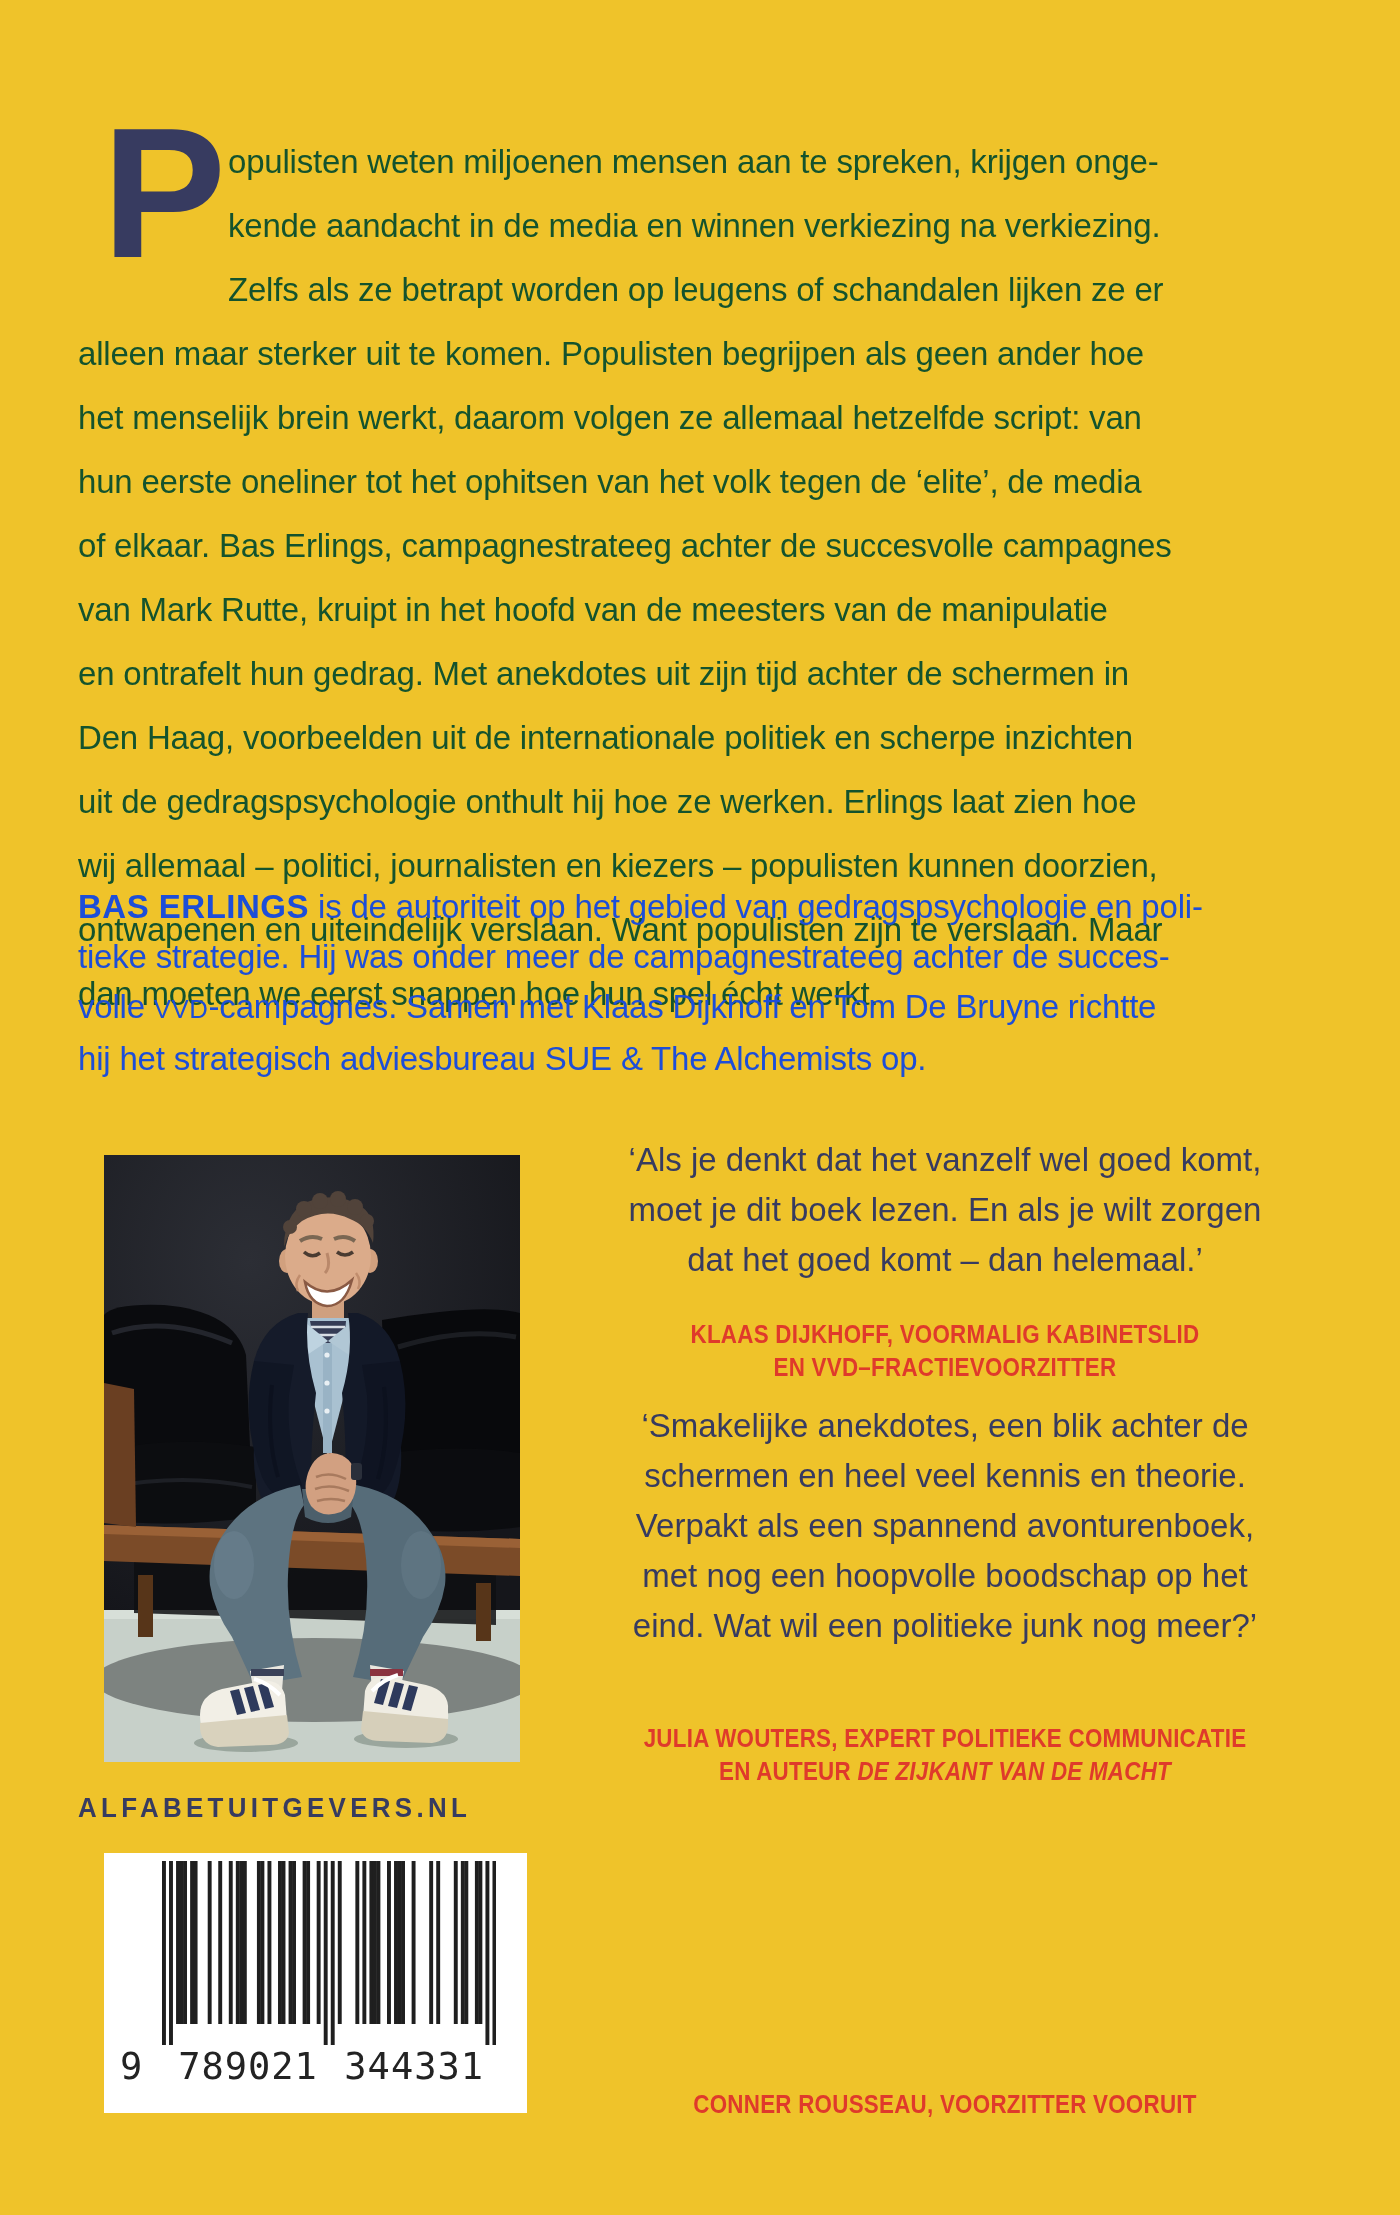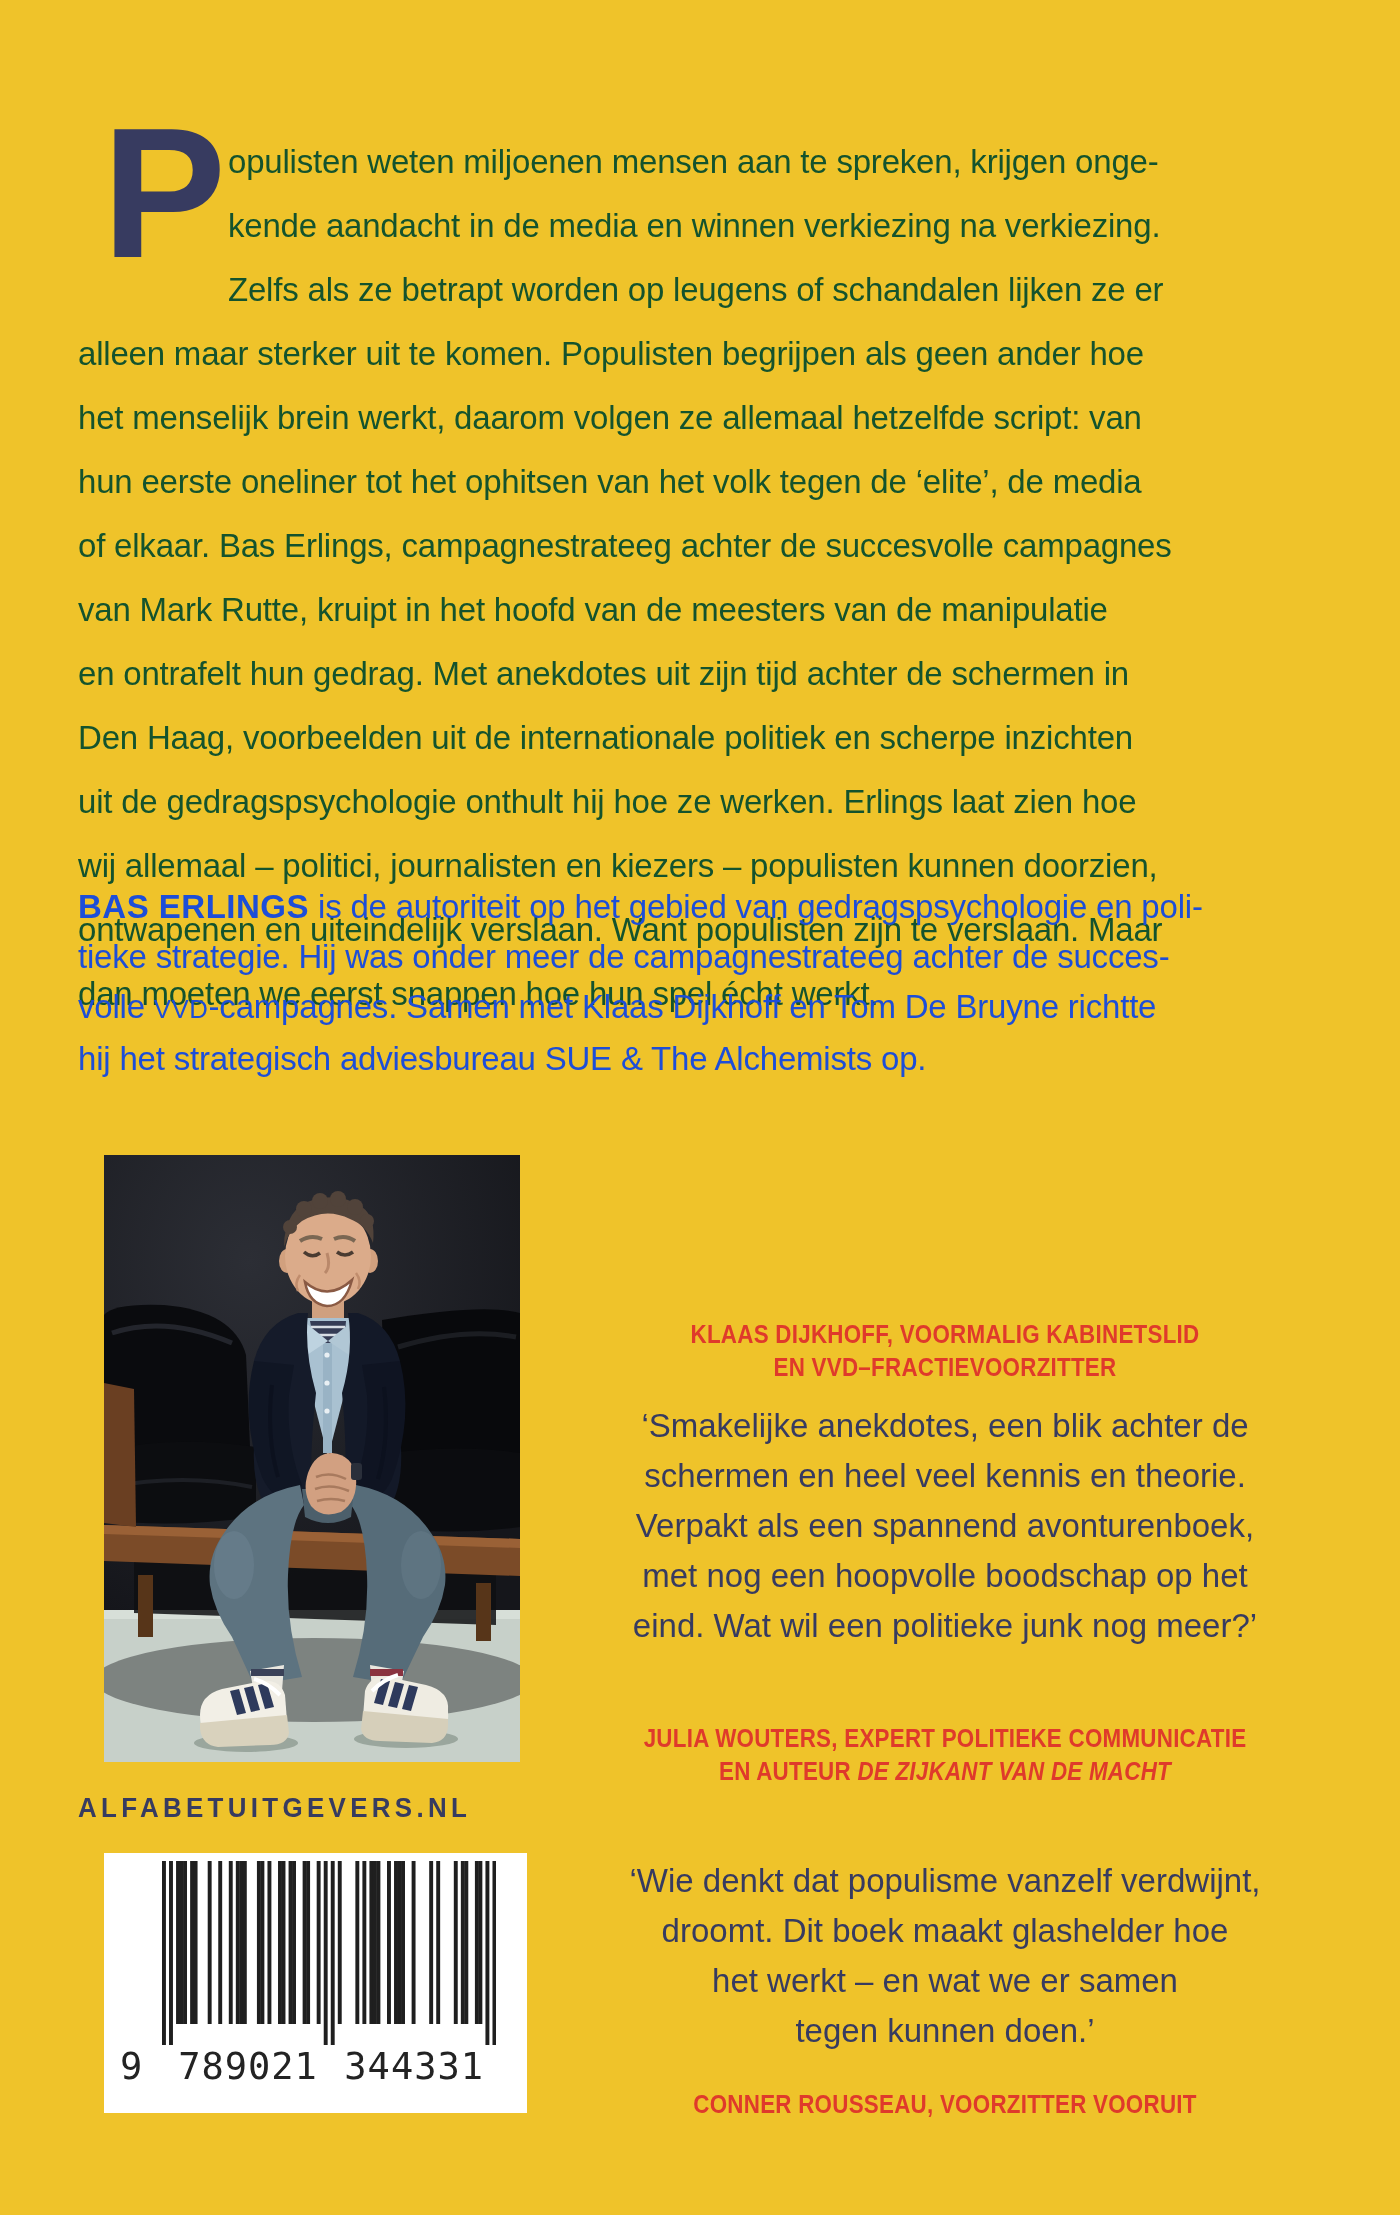--- a/index.html
+++ b/index.html
@@ -208,34 +208,33 @@
         <path d="M344,556 Q346,536 322,530 L284,522 Q266,520 261,536 L259,562 Q259,576 276,578 L330,581 Q346,579 344,556 Z" fill="#efece2"></path>
         <path d="M344,564 L259,556 L257,574 Q259,586 276,586 L328,588 Q344,586 344,570 Z" fill="#d6cfba"></path>
         <path d="M314,532 l-9,-2 -7,24 9,2 Z" fill="#2e3a5c"></path>
         <path d="M300,529 l-9,-2 -7,24 9,2 Z" fill="#2e3a5c"></path>
         <path d="M286,526 l-9,-2 -7,24 9,2 Z" fill="#2e3a5c"></path>
         <path d="M294,520 q-14,4 -26,16" stroke="#ffffff" stroke-width="4" fill="none"></path>
       </g>
     </svg>
   </div>
 
+  <div id="quote-1" class="quote">‘Als je denkt dat het vanzelf wel goed komt,
+moet je dit boek lezen. En als je wilt zorgen
+dat het goed komt – dan helemaal.’</div>
   <div id="attr-1" class="attribution">KLAAS DIJKHOFF, VOORMALIG KABINETSLID
 EN VVD–FRACTIEVOORZITTER</div>
 
   <div id="quote-2" class="quote">‘Smakelijke anekdotes, een blik achter de
 schermen en heel veel kennis en theorie.
 Verpakt als een spannend avonturenboek,
 met nog een hoopvolle boodschap op het
 eind. Wat wil een politieke junk nog meer?’</div>
   <div id="attr-2" class="attribution"><span>JULIA WOUTERS, EXPERT POLITIEKE COMMUNICATIE</span><br><span>EN AUTEUR </span><span class="ital">DE ZIJKANT VAN DE MACHT</span></div>
 
-  <div id="quote-3" class="quote">‘Wie denkt dat populisme vanzelf verdwijnt,
-droomt. Dit boek maakt glashelder hoe
-het werkt – en wat we er samen
-tegen kunnen doen.’</div>
   <div id="attr-3" class="attribution">CONNER ROUSSEAU, VOORZITTER VOORUIT</div>
 
   <div class="publisher">ALFABETUITGEVERS.NL</div>
 
   <div class="barcode-box">
     <svg id="barcode-svg" class="barcode-bars" width="334" height="184">
         <rect x="0.00" y="0" width="3.92" height="184" fill="#1f1f1f"></rect>
         <rect x="7.03" y="0" width="3.92" height="184" fill="#1f1f1f"></rect>
         <rect x="14.06" y="0" width="3.92" height="163" fill="#1f1f1f"></rect>
         <rect x="17.58" y="0" width="3.92" height="163" fill="#1f1f1f"></rect>

